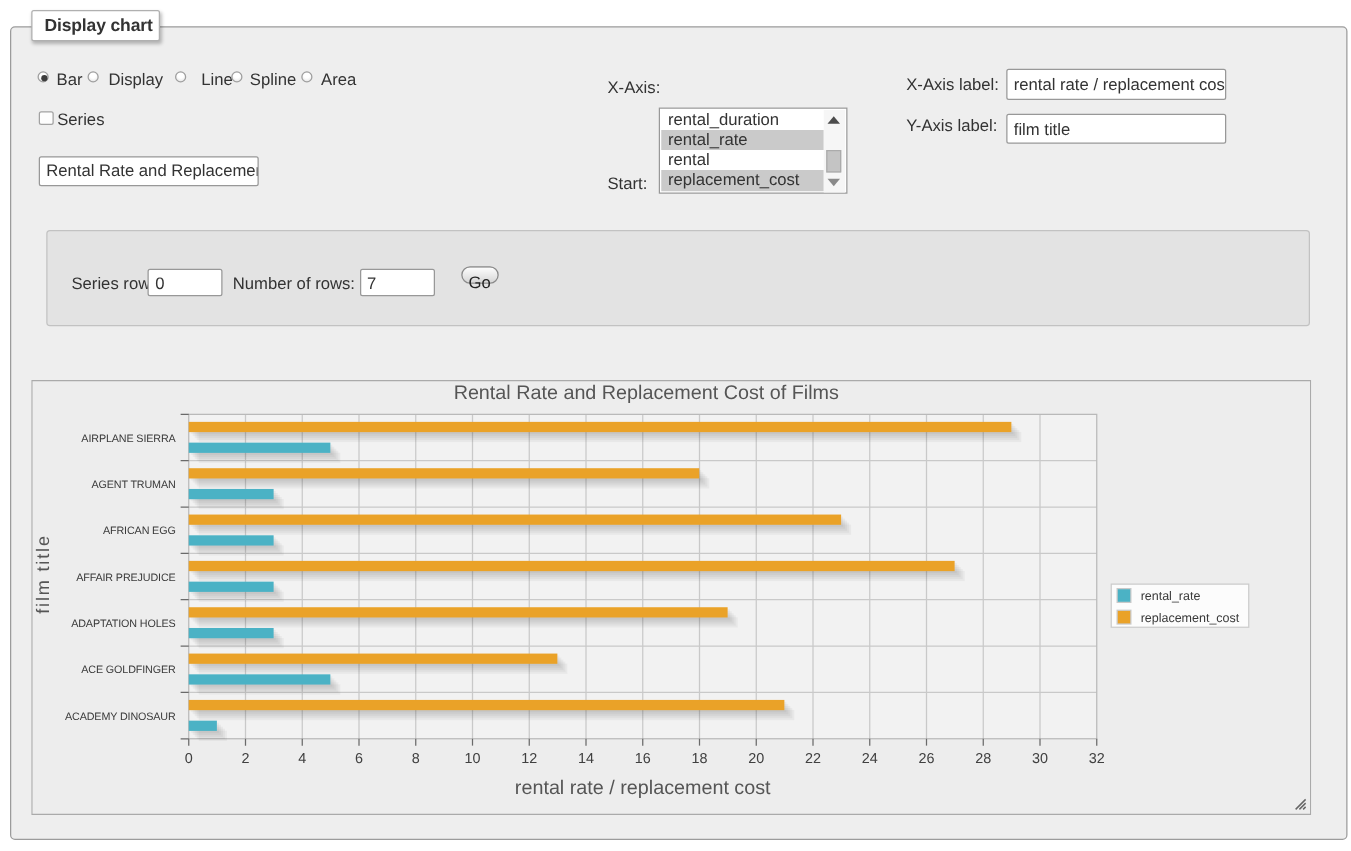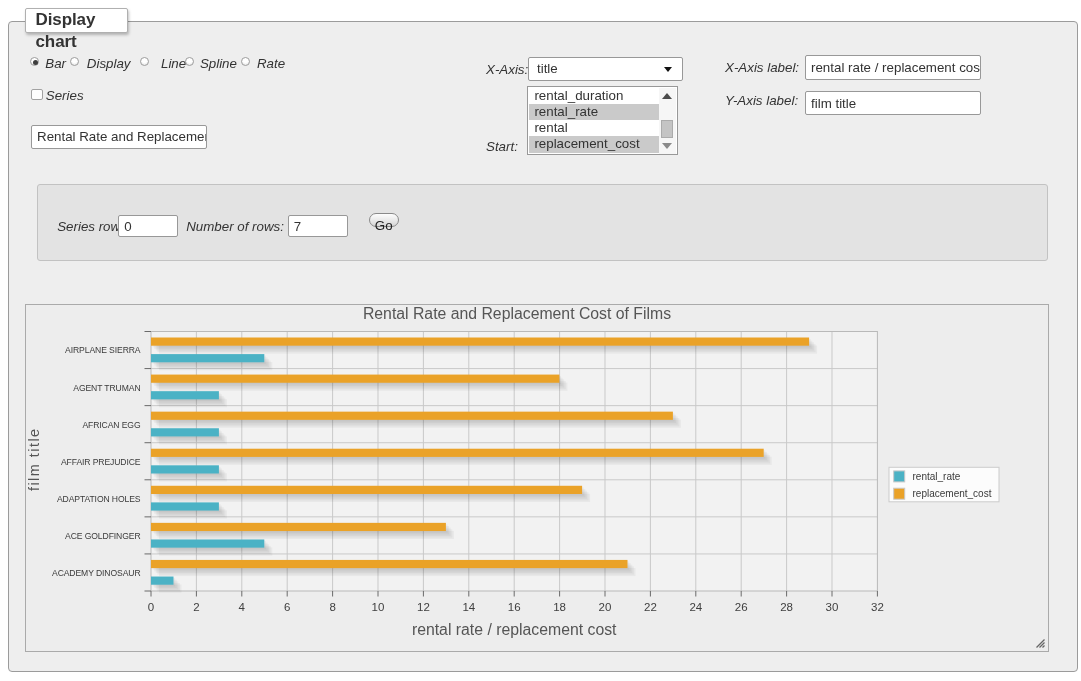--- a/index.html
+++ b/index.html
@@ -1,22 +1,22 @@
 <!DOCTYPE html>
 <html><head><meta charset="utf-8"><style>
 * { box-sizing: border-box; margin: 0; padding: 0; }
 html,body { background:#fff; font-family:"Liberation Sans", sans-serif; font-size:13.33px; color:#333; }
 #page { position:relative; width:1081px; height:681px; overflow:hidden; }
 .fs { position:absolute; left:7.5px; top:20.5px; width:1070px; height:651px;
       background:#eee; border:1px solid #9b9b9b; border-radius:4px; }
 .legendbox { position:absolute; left:25px; top:8px; width:103px; height:25px;
       background:#fff; border:1px solid #b0b0b0; border-radius:2px;
-      box-shadow:1px 2px 3px rgba(0,0,0,0.25); font-weight:bold; font-size:17px; letter-spacing:-0.1px;
+      box-shadow:1px 2px 3px rgba(0,0,0,0.25); font-weight:bold; font-size:14px; letter-spacing:-0.1px;
       line-height:22px; text-align:left; padding-left:9.5px; color:#333; z-index:5; }
-.lab { position:absolute; white-space:nowrap;font-style:italic; }
+.lab { position:absolute; white-space:nowrap; }
 .radio { position:absolute; width:9px; height:9px; border:1px solid #9e9e9e; border-radius:50%;
       background:radial-gradient(circle at 50% 30%, #ffffff 40%, #e4e4e4 90%); }
 .radio.on::after { content:""; position:absolute; left:2px; top:2px; width:5px; height:5px;
       border-radius:50%; background:#3d3d3d; }
 .check { position:absolute; width:11.5px; height:11.5px; border:1px solid #a2a2a2; border-radius:2px;
       background:#fdfdfd; }
 .ti { position:absolute; background:#fff; border:1px solid #989898; border-radius:2px;
       font-size:13.33px; color:#333; white-space:nowrap; overflow:hidden; padding-left:5px; }
 .panel { position:absolute; left:36.8px; top:184.2px; width:1011.5px; height:76.5px;
       background:#e3e3e3; border:1px solid #c2c2c2; border-radius:3px; }
@@ -43,29 +43,28 @@
 
   <div class="radio on" style="left:29.7px;top:56.5px"></div>
   <div class="lab" style="left:45.3px;top:56px">Bar</div>
   <div class="radio" style="left:70.1px;top:56.5px"></div>
   <div class="lab" style="left:86.8px;top:56px">Display</div>
   <div class="radio" style="left:140px;top:56.5px"></div>
   <div class="lab" style="left:161px;top:56px">Line</div>
   <div class="radio" style="left:185px;top:56.5px"></div>
   <div class="lab" style="left:199.9px;top:56px">Spline</div>
   <div class="radio" style="left:241px;top:56.5px"></div>
-  <div class="lab" style="left:256.9px;top:56px">Rate</div>
+  <div class="lab" style="left:256.9px;top:56px">Area</div>
 
   <div class="check" style="left:31.1px;top:88.8px"></div>
   <div class="lab" style="left:45.8px;top:88px">Series</div>
 
   <div class="ti" style="left:31px;top:125px;width:176px;height:23.5px;line-height:22px">Rental Rate and Replacemen</div>
 
   <div class="lab" style="left:486px;top:62px">X-Axis:</div>
-  <div class="sel">title</div>
 
   <div class="lab" style="left:486px;top:139px">Start:</div>
   <div class="mlist">
     <div class="mrow" style="top:1px">rental_duration</div>
     <div class="mrow on" style="top:17.3px">rental_rate</div>
     <div class="mrow" style="top:33.6px">rental</div>
     <div class="mrow on" style="top:49.9px">replacement_cost</div>
     <div class="sbar">
       <div class="sarr" style="top:5px;border-bottom:6px solid #4c4c4c"></div>
       <div class="sthumb"></div>

